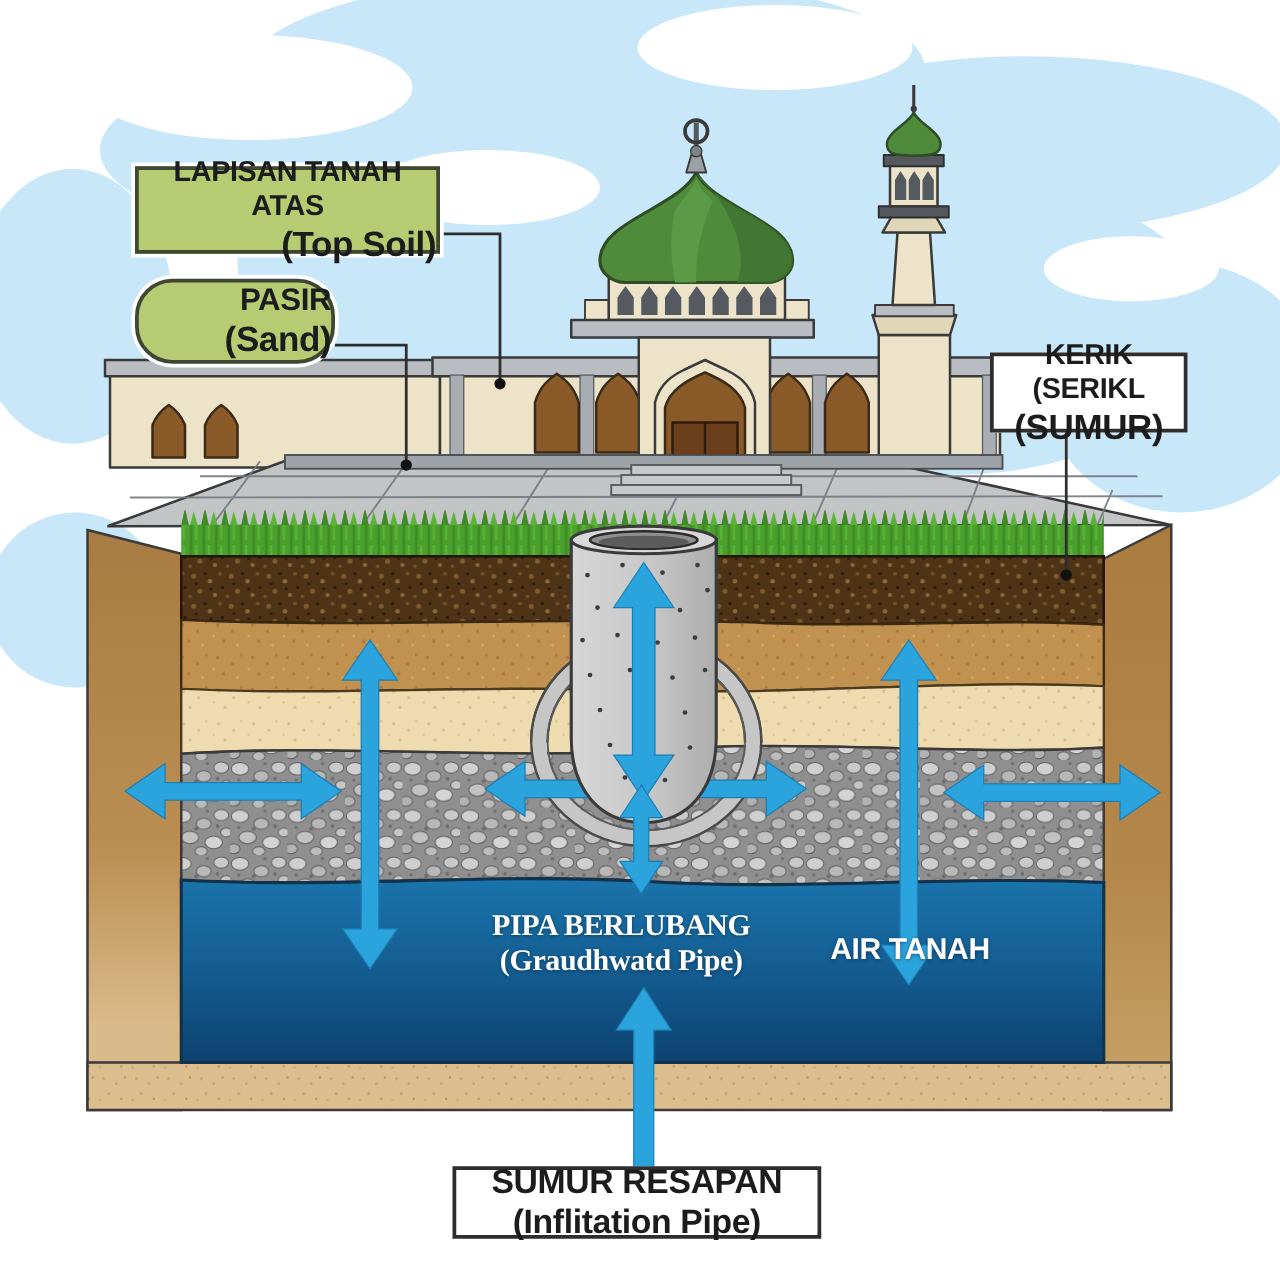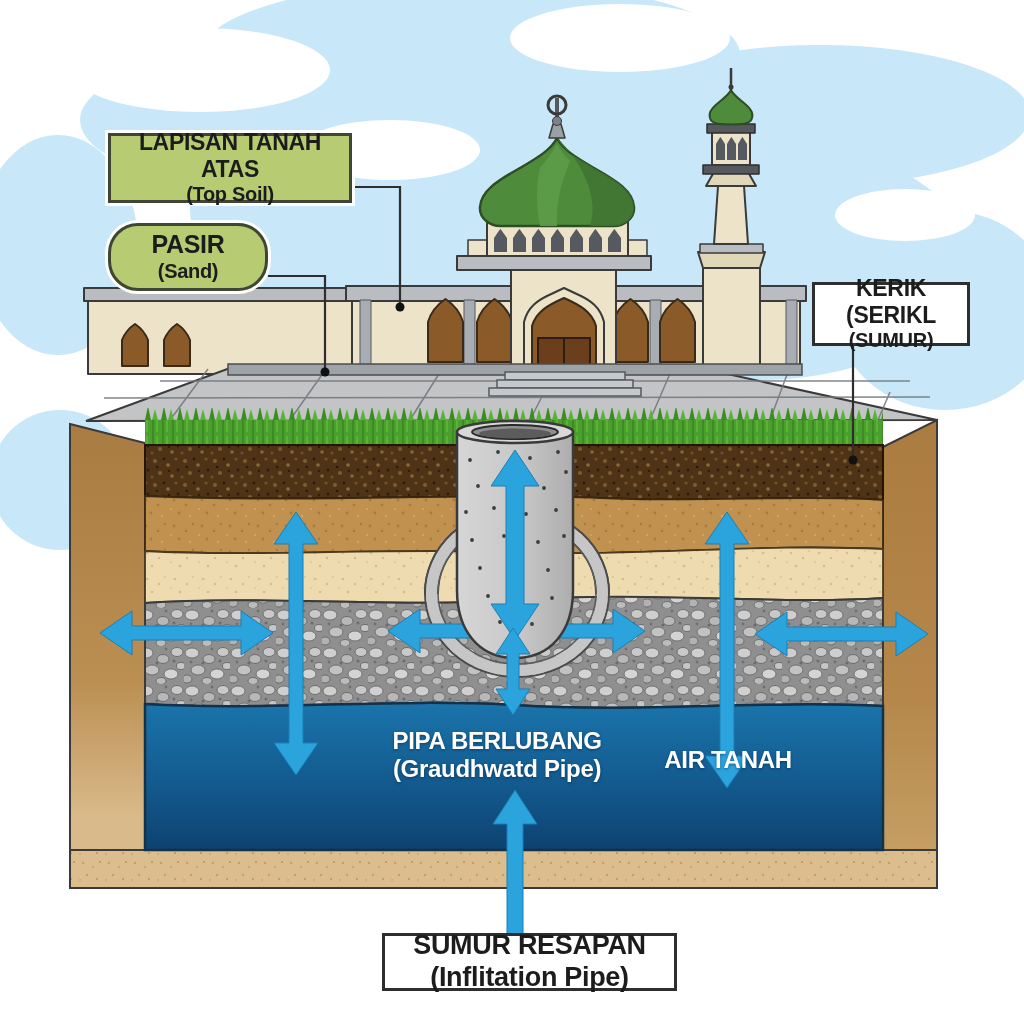--- a/index.html
+++ b/index.html
@@ -12,29 +12,29 @@
   .lbl {
     position:absolute; box-sizing:border-box; text-align:center;
     font-weight:700; color:#1c1c1c; letter-spacing:-0.3px;
     display:flex; flex-direction:column; justify-content:center;
     line-height:1.18;
   }
   .lbl-green {
     background:var(--label-green,#b6cb72);
     border:3px solid #3f4633;
     box-shadow:0 0 0 3px #ffffff;
+    align-items:flex-end;
   }
   .lbl-white {
     background:#ffffff;
     border:3px solid #2e2e2e;
-    margin-left:20px;
   }
   .lbl-float { color:#ffffff; text-shadow:0 1px 3px rgba(0,30,60,.55); }
   .l1 { font-size:23px; }
-  .l2 { font-size:20px; }
+  .l2 { font-size:28px; }
   #label-sand .l1 { font-size:25px; }
   #label-well .l1, #label-well .l2 { font-size:27px; }
   #label-pipe .l1, #label-pipe .l2,
   #label-groundwater .l1, #label-groundwater .l2 { font-size:24px; }
   .arrow { fill:var(--arrow-blue,#2ba4de); stroke:#1b7fb4; stroke-width:1; }
   .leader { stroke:#2e2e2e; stroke-width:2.2; fill:none; }
   .ldot { fill:#111111; }
 </style>
 </head>
 <body>
@@ -330,21 +330,21 @@
 <div class="lbl lbl-green" id="label-sand" style="left:108px; top:223px; width:160px; height:68px;border-radius:30px;">
   <span class="l1">PASIR</span>
   <span class="l2">(Sand)</span>
 </div>
 
 <div class="lbl lbl-white" id="label-gravel" style="left:792px; top:282px; width:158px; height:64px;">
   <span class="l1">KERIK (SERIKL</span>
   <span class="l2">(SUMUR)</span>
 </div>
 
-<div class="lbl lbl-float" id="label-pipe" style="left:378px; top:724px; width:238px; height:62px;">
+<div class="lbl lbl-float" id="label-pipe" style="left:378px; top:724px; width:238px; height:62px;font-family:Liberation Serif, serif;">
   <span class="l1">PIPA BERLUBANG</span>
   <span class="l2">(Graudhwatd Pipe)</span>
 </div>
 
 <div class="lbl lbl-float" id="label-groundwater" style="left:618px; top:729px; width:220px; height:62px;">
   <span class="l1">AIR TANAH</span>
 </div>
 
 <div class="lbl lbl-white" id="label-well" style="left:362px; top:933px; width:295px; height:58px;">
   <span class="l1">SUMUR RESAPAN</span>

